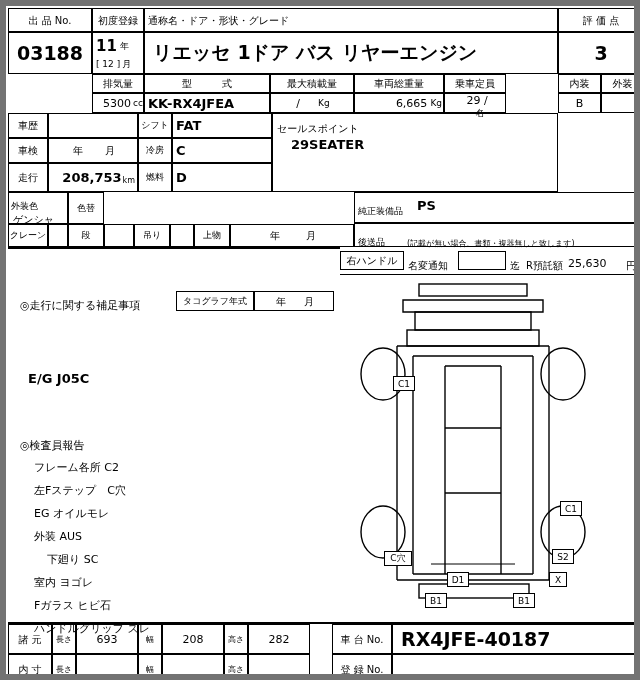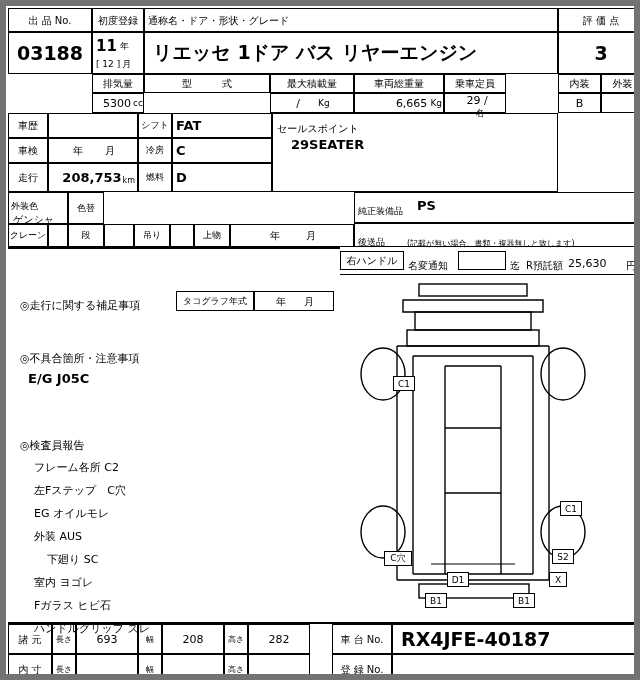--- a/index.html
+++ b/index.html
@@ -75,20 +75,23 @@
   <div class="bx ctr" style="left:438px;top:68px;width:62px;height:19px;">
     <span class="lbl">乗車定員</span>
   </div>
 
   <div class="bx" style="left:86px;top:87px;width:52px;height:20px;">
     <div class="abs" style="left:0;top:0;width:52px;height:18px;display:flex;align-items:center;justify-content:flex-end;">
       <span class="md">5300</span>
       <span class="sm" style="margin:0 2px 0 2px;">cc</span>
     </div>
   </div>
+  <div class="bx lft" style="left:138px;top:87px;width:126px;height:20px;">
+    <span class="val pad">KK-RX4JFEA</span>
+  </div>
   <div class="bx" style="left:264px;top:87px;width:84px;height:20px;">
     <div class="abs" style="left:0;top:0;width:84px;height:18px;display:flex;align-items:center;justify-content:center;">
       <span class="md">/</span>
       <span class="sm" style="margin-left:18px;">Kg</span>
     </div>
   </div>
   <div class="bx" style="left:348px;top:87px;width:90px;height:20px;">
     <div class="abs" style="left:0;top:0;width:90px;height:18px;display:flex;align-items:center;justify-content:flex-end;">
       <span class="md">6,665</span>
       <span class="sm" style="margin:0 3px;">Kg</span>
@@ -236,23 +239,20 @@
   <div class="bx ctr" style="left:170px;top:285px;width:78px;height:20px;">
     <span class="sm">タコグラフ年式</span>
   </div>
   <div class="bx" style="left:248px;top:285px;width:80px;height:20px;">
     <div class="abs" style="left:0;top:0;width:80px;height:18px;display:flex;align-items:center;justify-content:center;">
       <span class="lbl">年</span>
       <span class="lbl" style="margin-left:18px;">月</span>
     </div>
   </div>
 
-  <div class="abs" style="left:14px;top:341px;">
-    <span class="md">◎不具合箇所・注意事項</span>
-  </div>
   <div class="abs" style="left:22px;top:362px;">
     <span class="val">E/G J05C</span>
   </div>
 
   <div class="abs" style="left:14px;top:428px;">
     <span class="md">◎検査員報告</span>
   </div>
   <div class="abs" style="left:28px;top:450px;width:280px;">
     <div style="margin-bottom:4px;"><span class="md">フレーム各所  C2</span></div>
     <div style="margin-bottom:4px;"><span class="md">左Fステップ　C穴</span></div>

